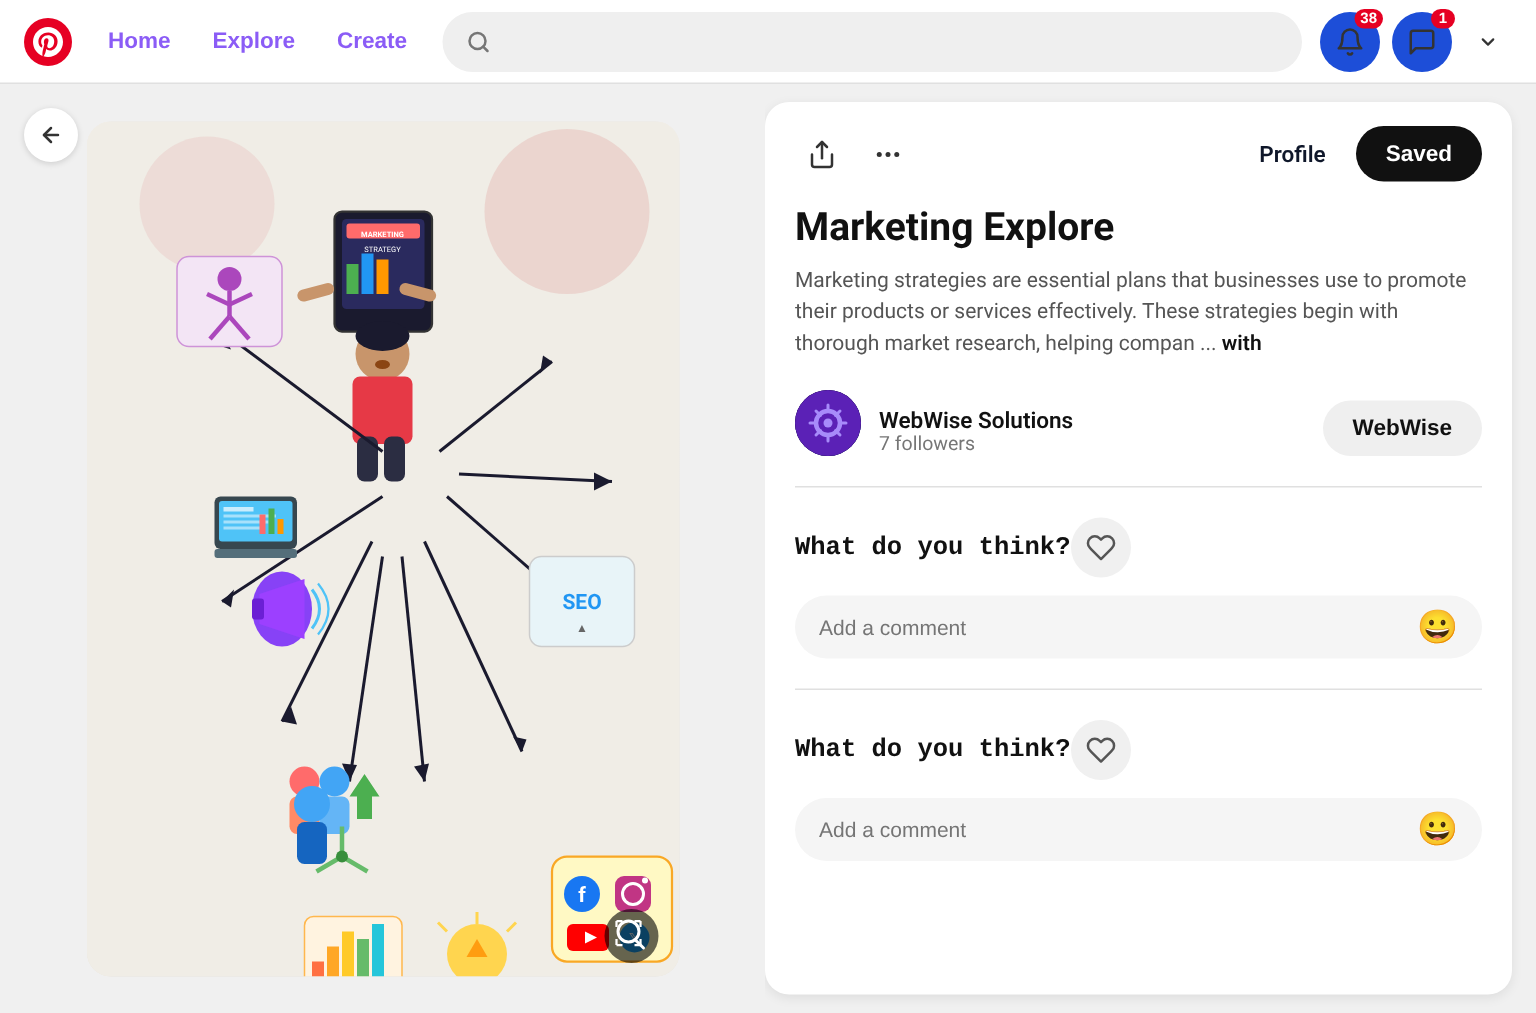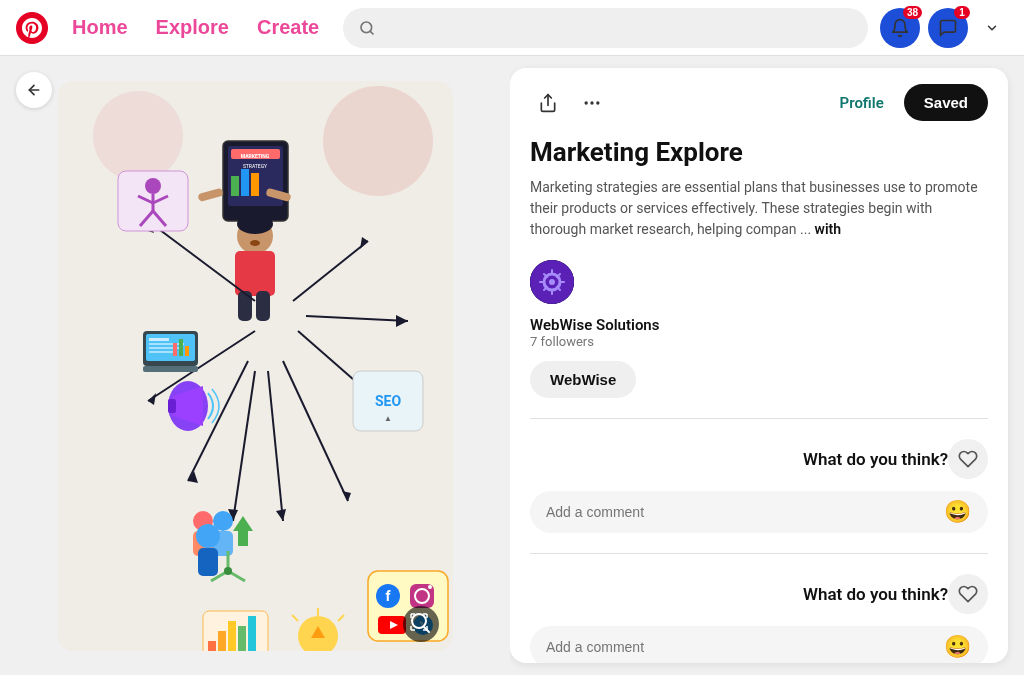--- a/index.html
+++ b/index.html
@@ -36,23 +36,23 @@
       font-size: 18px;
       flex-shrink: 0;
     }
     .nav-links {
       display: flex;
       gap: 4px;
     }
     .nav-link {
       padding: 8px 12px;
       border-radius: 24px;
-      font-size: 20px;
+      font-size: 15px;
       font-weight: 600;
-      color: #ec4899;
+      color: #8b5cf6;
       cursor: pointer;
       border: none;
       background: none;
     }
     .search-bar {
       flex: 1;
       display: flex;
       align-items: center;
       background: #efefef;
       border-radius: 24px;
@@ -199,21 +199,21 @@
       font-size: 18px;
       color: #333;
     }
     .detail-actions-right {
       display: flex;
       align-items: center;
       gap: 8px;
     }
     .profile-link {
       font-size: 15px;
-      color: #0f766e;
+      color: #0f172a;
       font-weight: 600;
       cursor: pointer;
       padding: 8px 12px;
       border-radius: 24px;
     }
     .saved-btn {
       background: #111;
       color: #fff;
       border: none;
       border-radius: 24px;
@@ -239,24 +239,23 @@
       margin-bottom: 4px;
     }
     .more-link {
       color: #111;
       font-weight: 600;
       cursor: pointer;
       font-size: 14px;
     }
     .author-row {
       display: flex;
-      align-items: flex-start;
+      align-items: flex-end;
       margin-top: 20px;
       gap: 12px;
-      flex-direction: column;
     }
     .author-avatar {
       width: 44px;
       height: 44px;
       border-radius: 50%;
       background: linear-gradient(135deg, #7c3aed, #2563eb);
       display: flex;
       align-items: center;
       justify-content: center;
       color: white;
@@ -289,22 +288,23 @@
       height: 1px;
       background: #e0e0e0;
       margin: 20px 0;
     }
     .comment-section {
       margin-bottom: 8px;
     }
     .comment-header {
       display: flex;
       align-items: center;
-      justify-content: flex-end;
+      justify-content: flex-start;
       margin-bottom: 12px;
+      font-family: Liberation Mono, monospace;
     }
     .comment-title {
       font-size: 17px;
       font-weight: 600;
       color: #111;
     }
     .heart-btn {
       width: 40px;
       height: 40px;
       border-radius: 50%;

